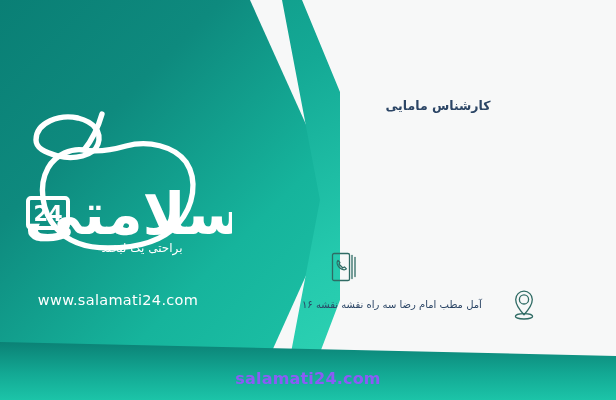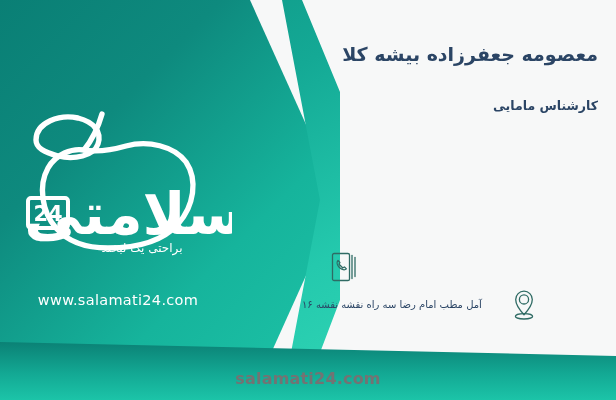--- a/index.html
+++ b/index.html
@@ -38,21 +38,21 @@
     left:0; right:0; bottom:0; height:58px;
     background:linear-gradient(180deg,#0b8175 0%, #13a994 55%, #1cc4a8 100%);
     clip-path: polygon(0 0, 616px 14px, 616px 58px, 0 58px);
   }
   #footer-bar-inner{
     position:absolute; left:0; right:0; bottom:0; height:58px;
     display:flex; align-items:center; justify-content:center;
     padding-top:14px;
   }
   #footer-url{
-    color:#737373;
+    color:#8b5cf6;
     font-size:16px;
     font-weight:bold;
     letter-spacing:.2px;
   }
 
   
   #logo{
     position:absolute;
     left:16px; top:104px;
     width:216px; height:168px;
@@ -78,21 +78,21 @@
     direction:rtl;
     color:#2b4565;
     font-size:19px;
     font-weight:bold;
     line-height:1.35;
   }
   #subtitle{
     position:absolute;
     right:18px; top:98px;
     width:320px;
-    text-align:right;
+    text-align:center;
     direction:rtl;
     color:#2b4565;
     font-size:12.5px;
     font-weight:bold;
   }
 
   .contact-row{
     position:absolute;
     right:14px;
     display:flex;
@@ -146,21 +146,20 @@
       <g>
         <rect x="12" y="94" width="40" height="30" rx="3" fill="none" stroke="#ffffff" stroke-width="4"></rect>
         <text x="32" y="117" text-anchor="middle" font-family="DejaVu Sans, Liberation Sans, sans-serif" font-size="21" font-weight="bold" fill="#ffffff">24</text>
       </g>
 
       <text x="126" y="148" text-anchor="middle" font-family="DejaVu Sans, Liberation Sans, sans-serif" font-size="12" fill="#ffffff" direction="rtl">براحتی یک لبخند</text>
     </svg>
     <div id="logo-url">www.salamati24.com</div>
   </div>
 
-  <div id="title">معصومه جعفرزاده بیشه کلا</div>
   <div id="subtitle">کارشناس مامایی</div>
 
   <div id="row-phone" class="contact-row">
     <span class="c-icon">
       <svg width="26" height="30" viewBox="0 0 26 30" fill="none" stroke="#2f6b64" stroke-width="1.3" stroke-linecap="round" stroke-linejoin="round">
         <rect x="1.5" y="1.5" width="17" height="27" rx="1.6"></rect>
         <line x1="21" y1="3.5" x2="21" y2="26.5"></line>
         <line x1="24" y1="5.5" x2="24" y2="24.5"></line>
         <path d="M7 8.5c-1.6 1.6-1 4.6 1.4 7s5.4 3 7 1.4l-1.9-1.9-1.9.8-3.5-3.5.8-1.9z"></path>
       </svg>

